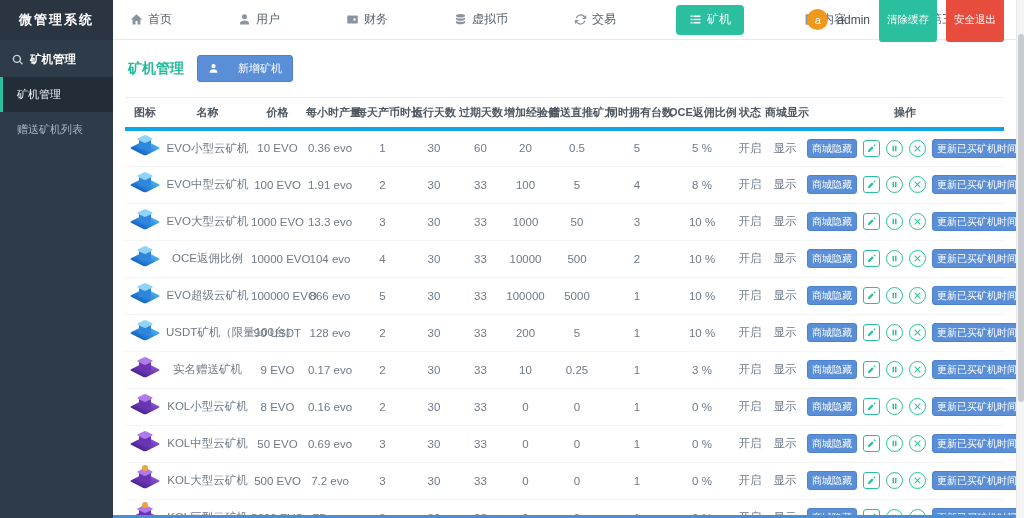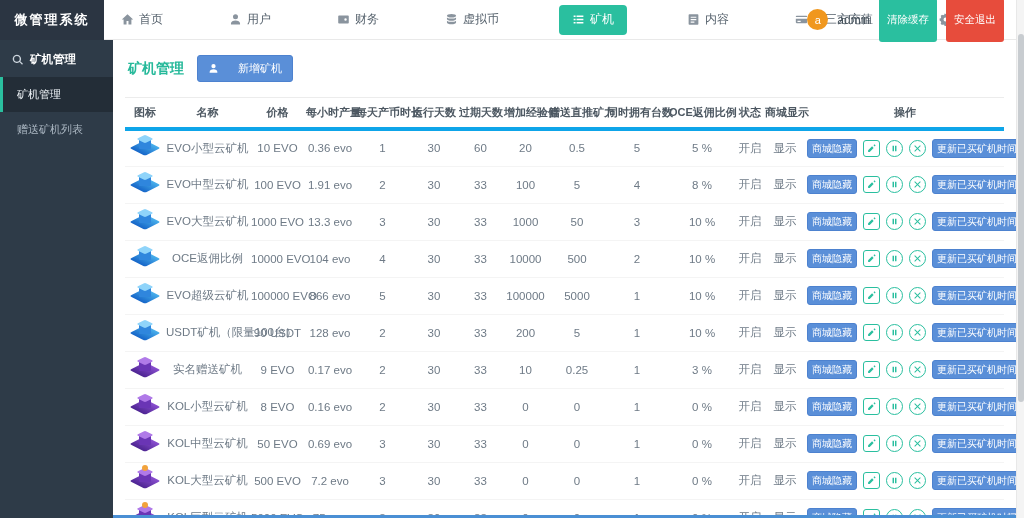--- a/index.html
+++ b/index.html
@@ -2,21 +2,21 @@
 <html><head>
 <meta charset="utf-8">
 <style>
   * { margin:0; padding:0; box-sizing:border-box; }
   html,body { width:1024px; height:518px; overflow:hidden; background:#fff;
               font-family:"Liberation Sans","DejaVu Sans",sans-serif; position:relative; }
 
   
   .topbar { position:absolute; top:0; left:0; right:8px; height:40px; background:#fff;
             border-bottom:1px solid #e9e9e9; display:flex; align-items:center; z-index:6; }
-  .logo { width:104px; height:40px; background:#2b3542; color:#fff; font-size:13px; font-weight:bold;
+  .logo { width:113px; height:40px; background:#2b3542; color:#fff; font-size:13px; font-weight:bold;
           display:flex; align-items:center; justify-content:center; letter-spacing:2px; flex:none; }
   .topnav { display:flex; align-items:center; height:52px; margin-left:6px; flex:1; min-width:0;gap:44px; }
   .nav-item { display:flex; align-items:center; gap:5px; padding:0 11px; height:40px; font-size:12px;
               color:#56626d; cursor:pointer; text-decoration:none; white-space:nowrap; }
   .nav-item svg { width:13px; height:13px; fill:#8a949e; display:block; }
   .nav-item.active { background:#2abf9f; color:#fff; height:30px; border-radius:4px; margin:0 5px; padding:0 13px; }
   .nav-item.active svg { fill:#fff; }
   .topbar-right { display:flex; align-items:center; gap:9px; padding-right:12px; flex:none; }
   .avatar { width:21px; height:21px; border-radius:50%; background:#f0971e; color:#fff; font-size:11px;
             display:flex; align-items:center; justify-content:center; }
@@ -112,20 +112,28 @@
       <a class="nav-item">
         <span class="nav-ic">
           <svg viewBox="0 0 16 16">
             <ellipse cx="8" cy="3.4" rx="5.6" ry="2.2"></ellipse>
             <path d="M2.4 5.4c1 .9 3.1 1.5 5.6 1.5s4.6-.6 5.6-1.5v2c0 1.2-2.5 2.2-5.6 2.2S2.4 8.6 2.4 7.4zm0 4c1 .9 3.1 1.5 5.6 1.5s4.6-.6 5.6-1.5v2.2c0 1.2-2.5 2.2-5.6 2.2s-5.6-1-5.6-2.2z"></path>
           </svg>
         </span>
         <span>虚拟币</span>
       </a>
 
+      <a class="nav-item">
+        <span class="nav-ic">
+          <svg viewBox="0 0 16 16">
+            <path d="M8 3a5 5 0 0 1 4.58 3H10.5v1.5H15V3h-1.5v1.3A6.5 6.5 0 0 0 2 6.5h1.55A5 5 0 0 1 8 3zM8 13a5 5 0 0 1-4.58-3H5.5V8.5H1V13h1.5v-1.3A6.5 6.5 0 0 0 14 9.5h-1.55A5 5 0 0 1 8 13z"></path>
+          </svg>
+        </span>
+        <span>交易</span>
+      </a>
 
       <a class="nav-item active">
         <span class="nav-ic">
           <svg viewBox="0 0 16 16">
             <path d="M2 3h2.4v2H2zM5.6 3H14v2H5.6zM2 7h2.4v2H2zM5.6 7H14v2H5.6zM2 11h2.4v2H2zM5.6 11H14v2H5.6z"></path>
           </svg>
         </span>
         <span>矿机</span>
       </a>
 

